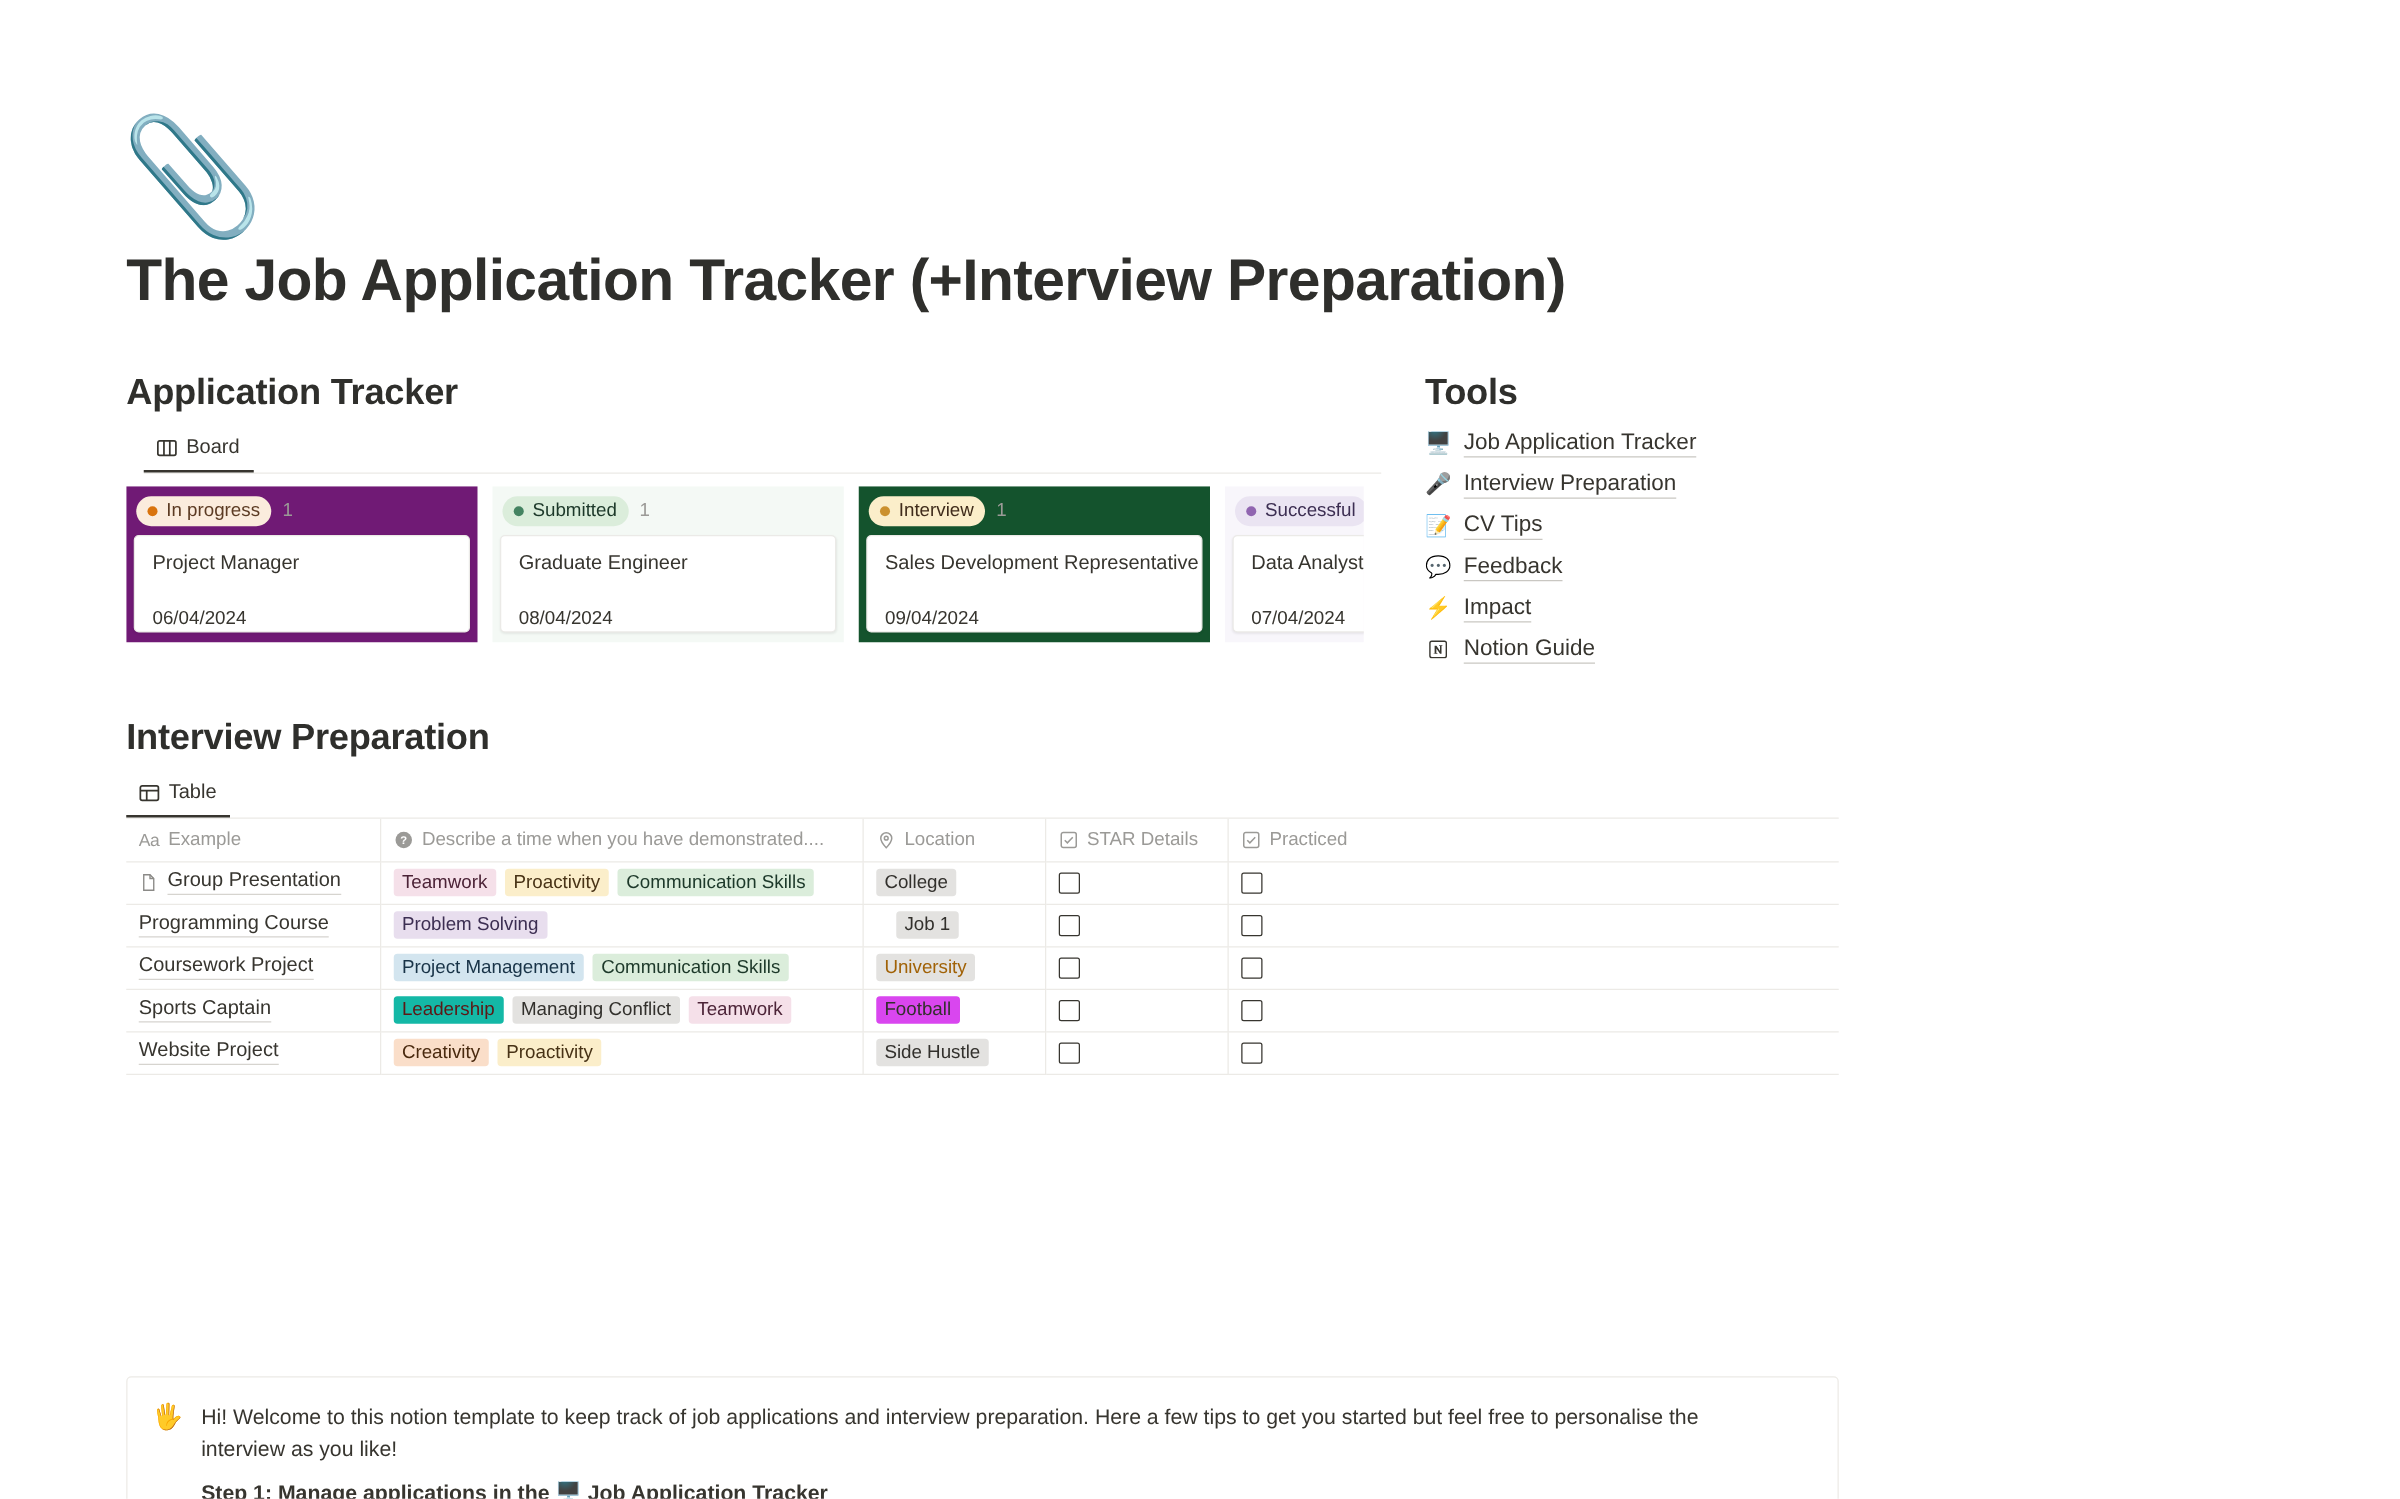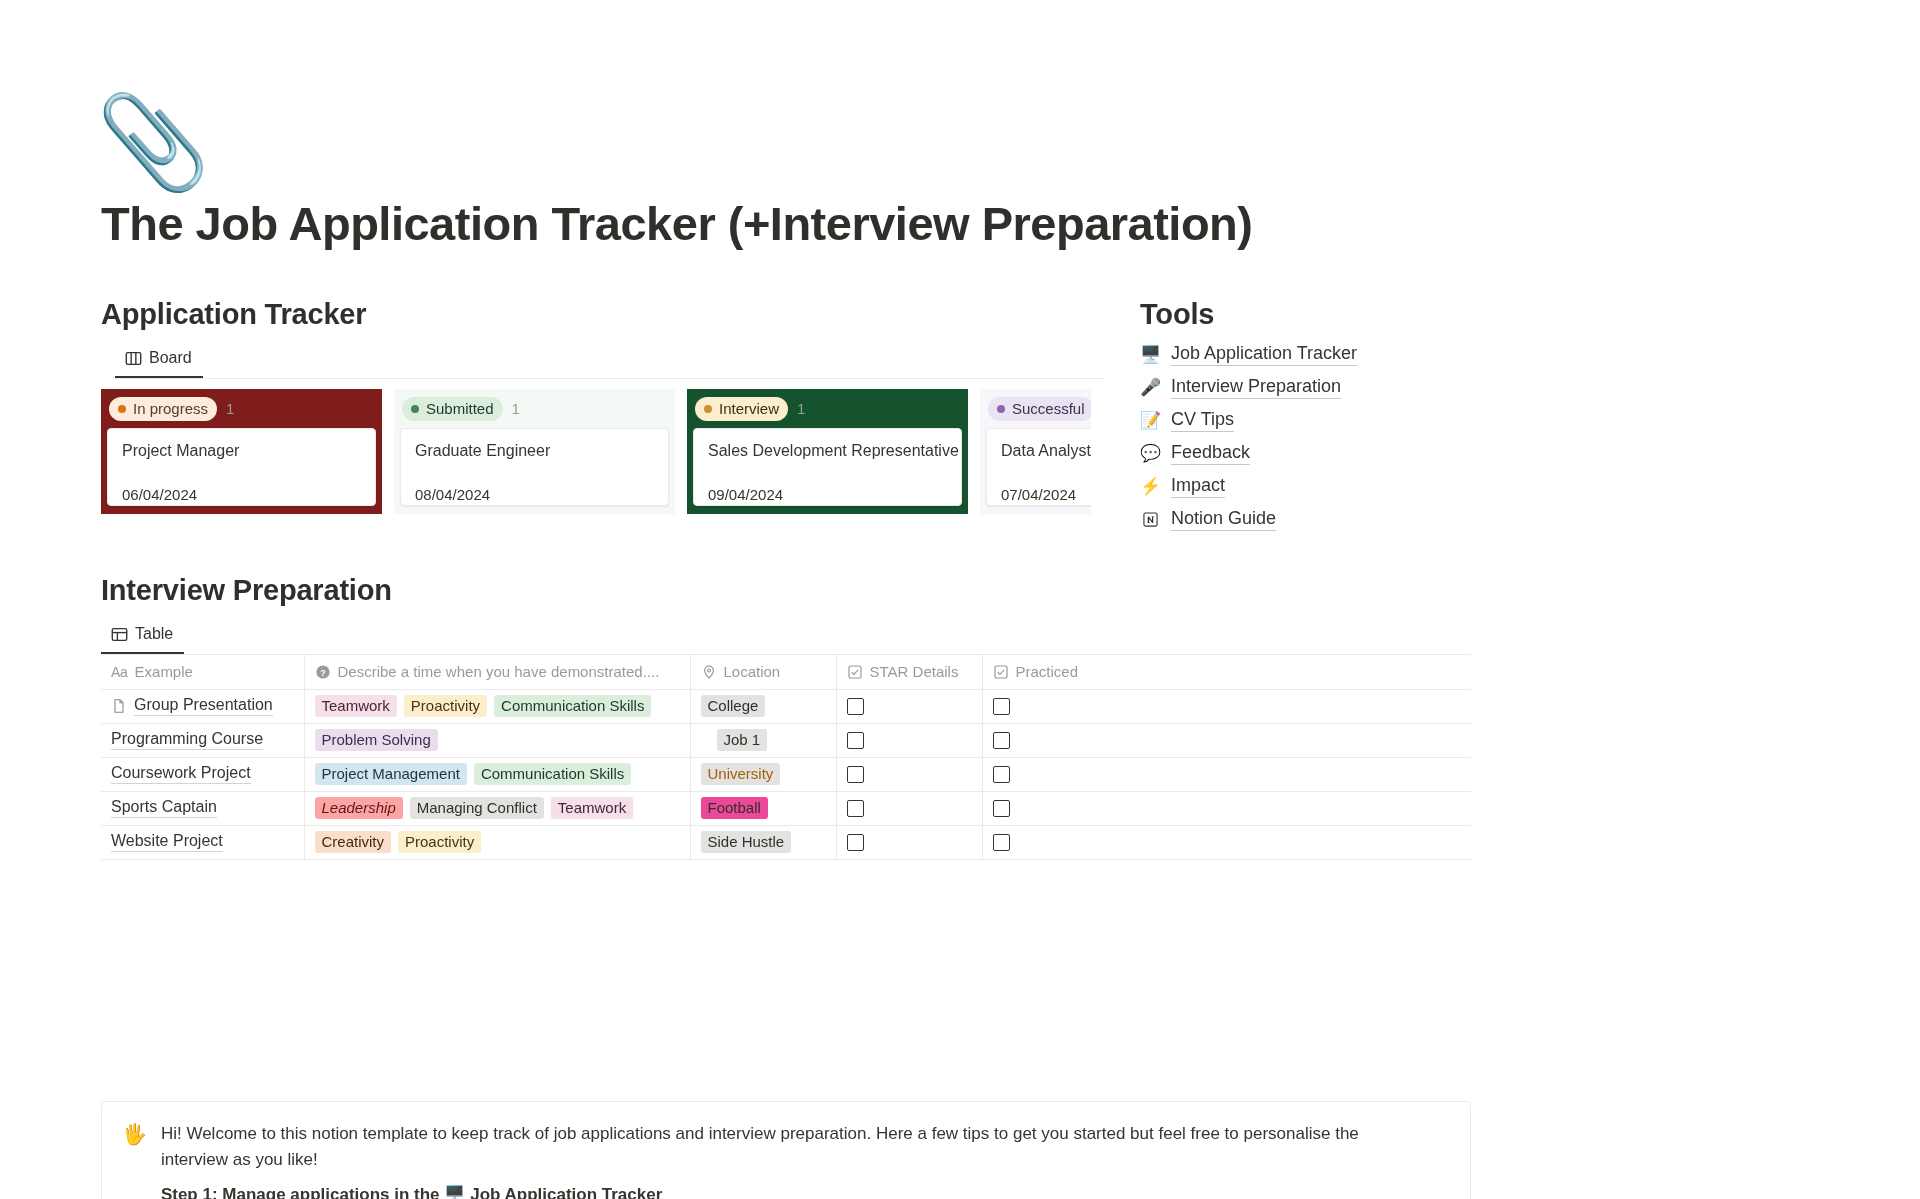--- a/index.html
+++ b/index.html
@@ -164,21 +164,21 @@
           <line x1="5.8" y1="2.5" x2="5.8" y2="13.5"></line>
           <line x1="10.2" y1="2.5" x2="10.2" y2="13.5"></line>
         </svg>
       </span>
       <span>Board</span>
     </div>
   </div>
 
   <div class="board">
 
-    <div class="board-col" id="col0" style="background: #7f1d1d;">
+    <div class="board-col" id="col0" style="background: #701a75;">
       <div class="col-head">
         <span class="status-pill" id="pill0" style="background: rgb(251, 236, 221); color: rgb(92, 59, 35);">
           <span class="status-dot" id="dot0" style="background: rgb(217, 115, 13);"></span>
           <span>In progress</span>
         </span>
         <span class="col-count">1</span>
       </div>
       <div class="card">
         <div class="card-title">Project Manager</div>
         <div class="card-date">06/04/2024</div>
@@ -406,26 +406,26 @@
           </td>
         </tr>
         <tr>
           <td>
             <span class="cell-title">
               <span class="t">Sports Captain</span>
             </span>
           </td>
           <td>
             <span class="tags">
-              <span class="tag" style="background: #fca5a5; color: rgb(93, 23, 21); font-style: italic;">Leadership</span>
+              <span class="tag" style="background: #14b8a6; color: rgb(93, 23, 21);">Leadership</span>
               <span class="tag" style="background: rgb(227, 226, 224); color: rgb(50, 48, 44);">Managing Conflict</span>
               <span class="tag" style="background: rgb(245, 224, 233); color: rgb(76, 35, 55);">Teamwork</span>
             </span>
           </td>
-          <td><span class="tag" style="background: #ec4899; color: rgb(50, 48, 44);">Football</span></td>
+          <td><span class="tag" style="background: #d946ef; color: rgb(50, 48, 44);">Football</span></td>
           <td>
             <span class="checkbox"></span>
           </td>
           <td>
             <span class="checkbox"></span>
           </td>
         </tr>
         <tr>
           <td>
             <span class="cell-title">

